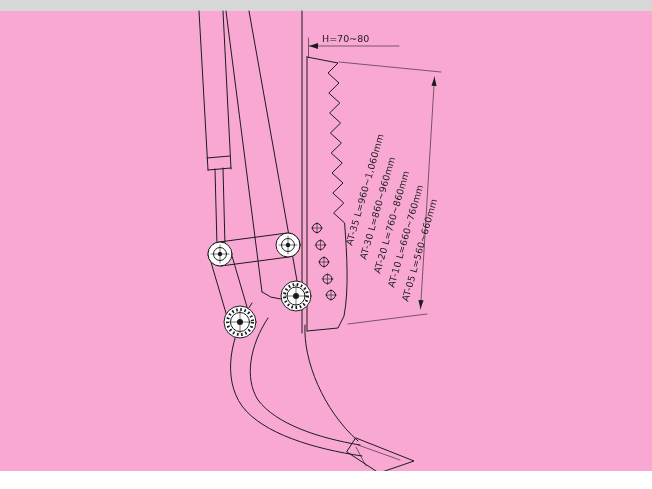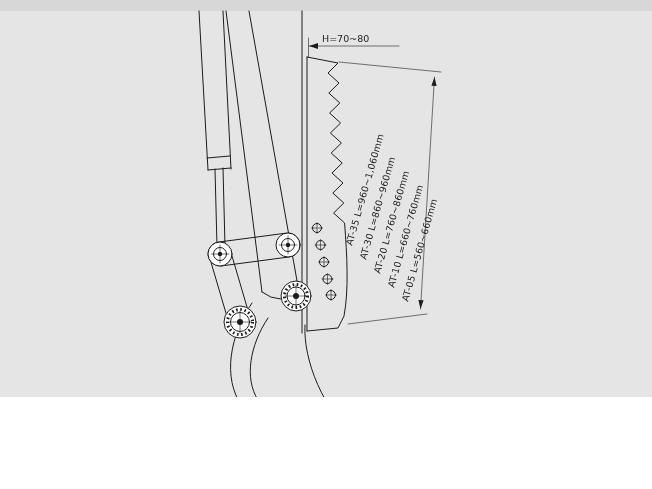--- a/index.html
+++ b/index.html
@@ -1,17 +1,17 @@
 <!DOCTYPE html>
 <html><head>
 <meta charset="utf-8">
 <style>
   html,body{margin:0;padding:0;background:#ffffff;}
   .stage{
-    position:relative;width:652px;height:397px;background:#e5e5e5;
+    position:relative;width:652px;height:471px;background:#f9a8d4;
     overflow:hidden;font-family:"Liberation Sans",sans-serif;
   }
   svg{display:block}
   .ln{stroke:#1c1c1c;fill:none;stroke-width:1;stroke-linecap:round;stroke-linejoin:round}
   .thin{stroke-width:.6}
   .fillw{fill:#ffffff}
   .ink{fill:#1c1c1c;stroke:none}
   .knurl{stroke:#1c1c1c;fill:none}
   .lbl{font-family:"DejaVu Sans",sans-serif;font-size:9.3px;fill:#222222;letter-spacing:.2px}
   .dim{font-family:"DejaVu Sans",sans-serif;font-size:9.5px;fill:#222222}

